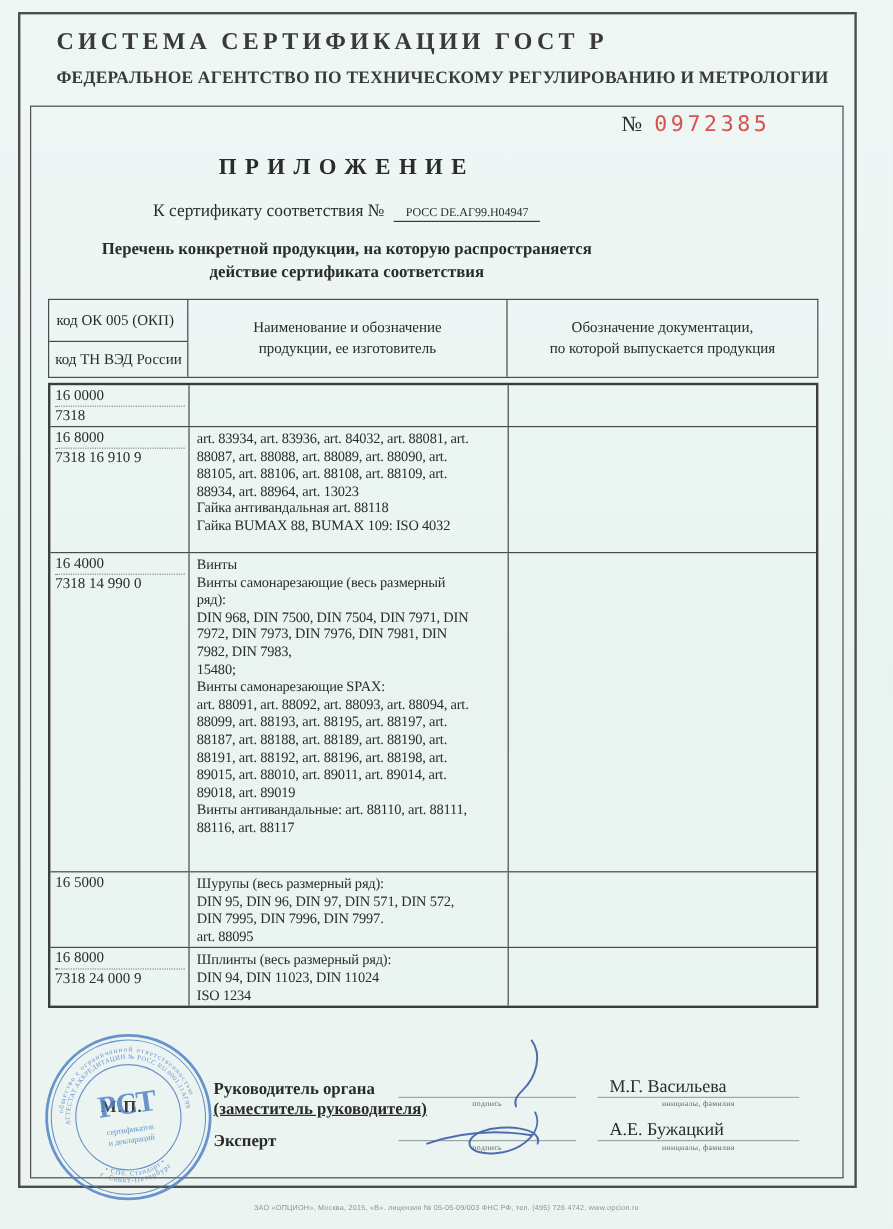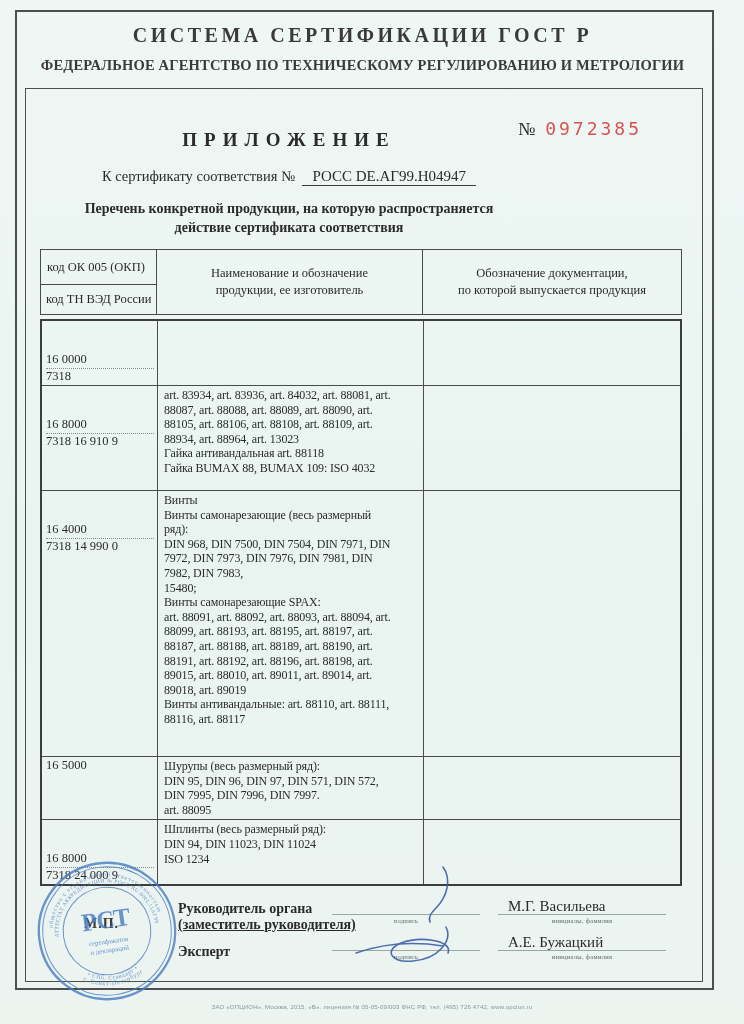--- a/index.html
+++ b/index.html
@@ -8,50 +8,50 @@
     background: linear-gradient(180deg,#eff7f5 0%, #e9f4f1 55%, #ecf4f0 100%);
     font-family:"Liberation Serif","DejaVu Serif",serif;
     color:#2b2b2b;
   }
   
   .outer-frame { position:absolute; left:15px; top:10px; width:695px; height:976px;
                  border:2px solid #4e4e4e; }
   .inner-frame { position:absolute; left:25px; top:88px; width:676px; height:892px;
                  border:1.5px solid #4e4e4e; }
   
-  .header-band { position:absolute; left:17px; top:22px; width:691px; text-align:center; color:#3a3a3a; }
+  .header-band { position:absolute; left:17px; top:22px; width:691px; color:#3a3a3a;padding-left:30px; }
   .header-line1 { font-size:20px; font-weight:bold; letter-spacing:3.5px; line-height:26px; white-space:nowrap; }
   .header-line2 { font-size:14.5px; font-weight:bold; letter-spacing:0.2px; line-height:22px; margin-top:6px; white-space:nowrap; }
   
-  .number-block { position:absolute; top:118px; left:518px; white-space:nowrap; }
+  .number-block { position:absolute; top:93px; left:518px; white-space:nowrap; }
   .number-sign { font-size:18px; color:#2b2b2b; }
   .number-digits { font-family:"DejaVu Sans Mono",monospace; font-size:18px; letter-spacing:3px; margin-left:6px; }
   
   .centered-band { position:absolute; left:17px; width:544px; text-align:center; }
   .doc-title { top:129px; font-size:19px; font-weight:bold; letter-spacing:7px; }
   .cert-line { top:168px; font-size:14.5px; }
-  .cert-number { font-size:15px; border-bottom:1px solid #3a3a3a; padding:0 10px 1px 10px; margin-left:4px; }
+  .cert-number { font-size:10px; border-bottom:1px solid #3a3a3a; padding:0 10px 1px 10px; margin-left:4px; }
   .description { top:199px; font-size:14px; font-weight:bold; line-height:19px; white-space:pre-line; }
   
   .cert-table { position:absolute; left:40px; top:249px; width:642px; font-size:12.5px; }
   .thead { display:flex; border:1px solid #4a4a4a; height:66px; box-sizing:border-box; }
   .th-code { width:116px; border-right:1px solid #4a4a4a; display:flex; flex-direction:column; box-sizing:border-box;justify-content:center; }
   .th-code-top { height:35px; border-bottom:1px solid #4a4a4a; display:flex; align-items:center; padding-left:6px; box-sizing:border-box; }
   .th-code-bottom { flex:1; display:flex; align-items:center; padding-left:5px; }
   .th-main { width:266px; border-right:1px solid #4a4a4a; box-sizing:border-box; }
   .th-doc { flex:1; }
   .th-center { display:flex; align-items:center; justify-content:center; text-align:center; white-space:pre-line; line-height:17px; height:100%; }
   .tbody { border:2px solid #3d3d3d; margin-top:4px; }
   .trow { display:flex; border-bottom:1px solid #4a4a4a; box-sizing:border-box; }
   .trow:last-child { border-bottom:none; }
   .cell-code { width:116px; border-right:1px solid #4a4a4a; box-sizing:border-box; padding:1px 3px 1px 4px; overflow:hidden; }
   .cell-product { width:266px; border-right:1px solid #4a4a4a; box-sizing:border-box; padding:2px 2px 2px 6px; overflow:hidden; }
   .cell-doc { flex:1; }
   .code-okp, .code-tnved { line-height:15px; white-space:nowrap; }
-  .code-okp.has-divider { border-bottom:1px dotted #8a8a8a; padding-bottom:1px;margin-top:30px; }
+  .code-okp.has-divider { border-bottom:1px dotted #8a8a8a; padding-bottom:1px; }
   .cell-lines div { line-height:14.6px; white-space:nowrap; letter-spacing:-0.15px; font-size:12px; }
   .r0 { min-height:31px; } .r1 { min-height:105px; } .r2 { min-height:266px; }
   .r3 { min-height:61px; } .r4 { min-height:48px; }
   
   .mp-label { position:absolute; left:84px; top:916px; font-size:14px; font-weight:bold; color:#3b3b3b; letter-spacing:1px; }
   .role { position:absolute; left:178px; font-size:14px; font-weight:bold; white-space:nowrap; }
   .role1 { top:901px; line-height:16px; }
   .role1 .u { text-decoration:underline; }
   .role2 { top:944px; }
   .sig-line { position:absolute; left:332px; width:148px; border-bottom:1px solid #9aa7a7; text-align:center; }

